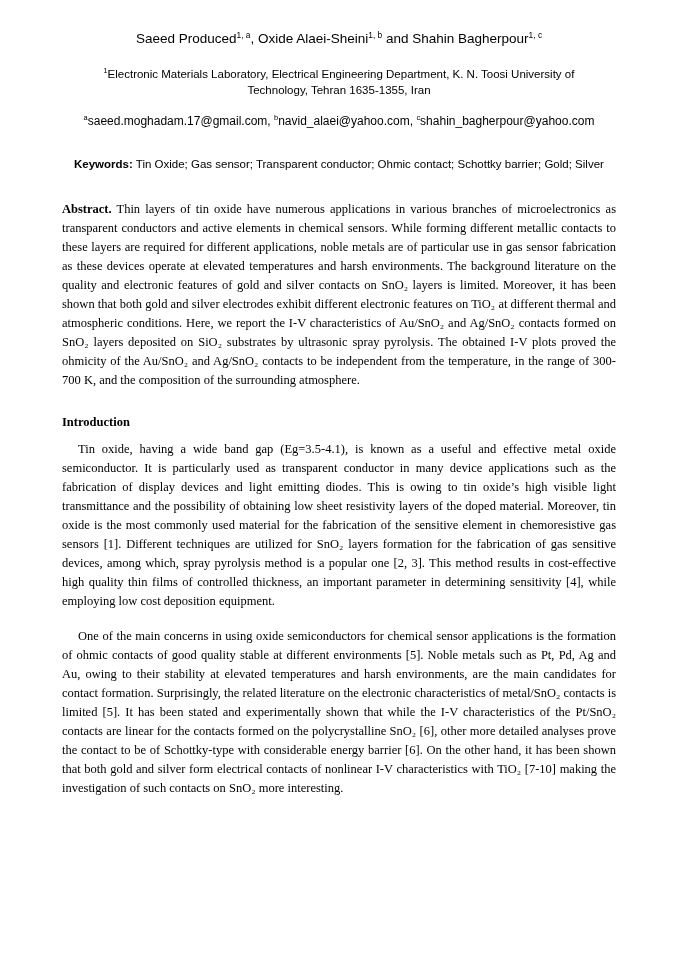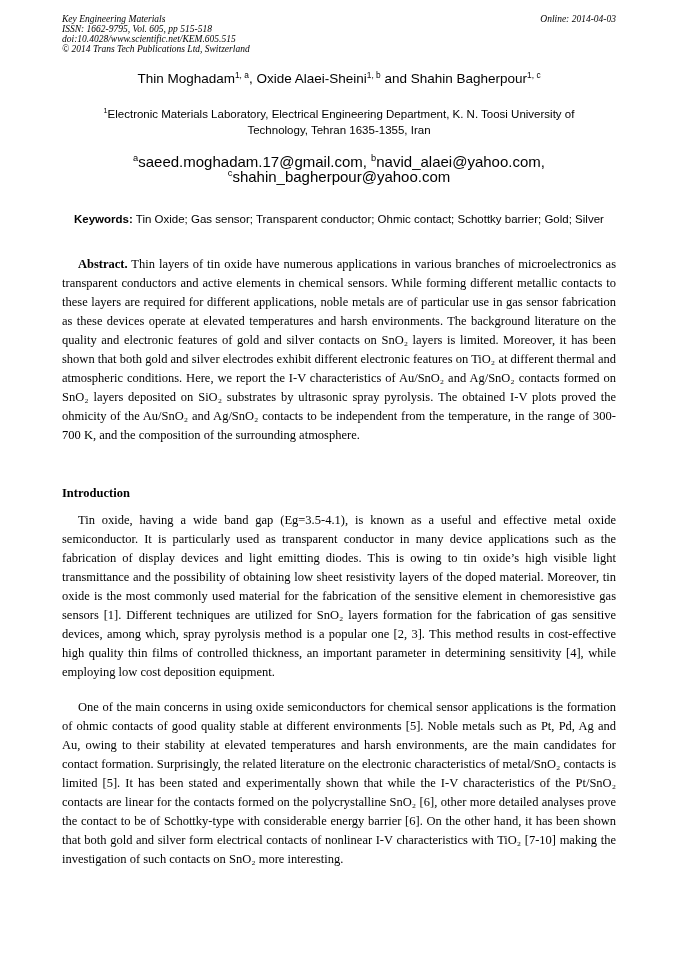--- a/index.html
+++ b/index.html
@@ -55,44 +55,44 @@
     margin: 18px auto 16px auto;
     max-width: 512px;
     font-family: "Liberation Sans", sans-serif;
     font-size: 11.5px;
     line-height: 16px;
     text-align: center;
   }
   .emails {
     margin-top: 16px;
     font-family: "Liberation Sans", sans-serif;
-    font-size: 15px;
+    font-size: 12px;
     line-height: 15px;
     text-align: center;
   }
   
   .keywords {
     margin-top: 28px;
     font-family: "Liberation Sans", sans-serif;
     font-size: 11.5px;
     line-height: 15px;
     text-align: left;
   }
   .keywords .kw-label { font-weight: bold; padding-left: 12px; }
   
   .abstract {
     margin-top: 28px;
     font-family: "Liberation Serif", serif;
     font-size: 12.5px;
     line-height: 19px;
     text-align: justify;
   }
-  .abstract .abs-label { font-weight: bold; margin-left: 16px; }
+  .abstract .abs-label { font-weight: bold; }
   .section-heading {
-    margin-top: 40px;
+    margin-top: 24px;
     font-family: "Liberation Serif", serif;
     font-weight: bold;
     font-size: 12.5px;
     line-height: 16px;
     text-align: left;
   }
   .body-paragraph {
     margin: 8px 0 0 0;
     font-family: "Liberation Serif", serif;
     font-size: 12.5px;
@@ -100,33 +100,24 @@
     text-align: justify;
     text-indent: 16px;
   }
   .body-paragraph + .body-paragraph { margin-top: 16px; }
 </style>
 </head>
 <body>
 
 <div class="page">
 
-  <div class="journal-header">
-    <div class="left">
-      <div>Key Engineering Materials</div>
-      <div>ISSN: 1662-9795, Vol. 605, pp 515-518</div>
-      <div>doi:10.4028/www.scientific.net/KEM.605.515</div>
-      <div>© 2014 Trans Tech Publications Ltd, Switzerland</div>
-    </div>
-    <div class="right">Online: 2014-04-03</div>
-  </div>
 
 
   <div class="authors-line">
-    <span>Thin Moghadam</span><sup>1, a</sup><span>, </span><span>Oxide Alaei-Sheini</span><sup>1, b</sup><span> and </span><span>Shahin Bagherpour</span><sup>1, c</sup>
+    <span>Saeed Produced</span><sup>1, a</sup><span>, </span><span>Oxide Alaei-Sheini</span><sup>1, b</sup><span> and </span><span>Shahin Bagherpour</span><sup>1, c</sup>
   </div>
 
   <div class="affiliation">
     <sup>1</sup><span>Electronic Materials Laboratory, Electrical Engineering Department, K. N. Toosi University of Technology, Tehran 1635-1355, Iran</span>
   </div>
 
   <div class="emails">
     <sup>a</sup><span>saeed.moghadam.17@gmail.com, </span><sup>b</sup><span>navid_alaei@yahoo.com, </span><sup>c</sup><span>shahin_bagherpour@yahoo.com</span>
   </div>
 

